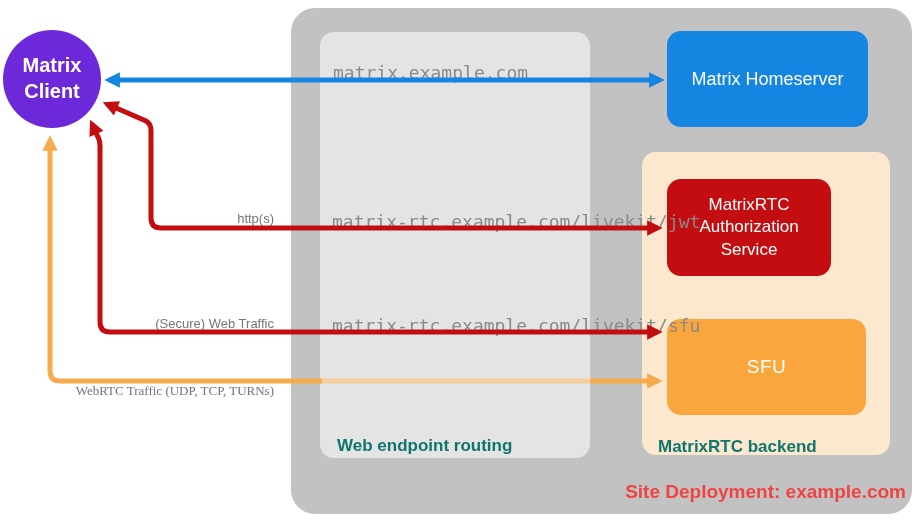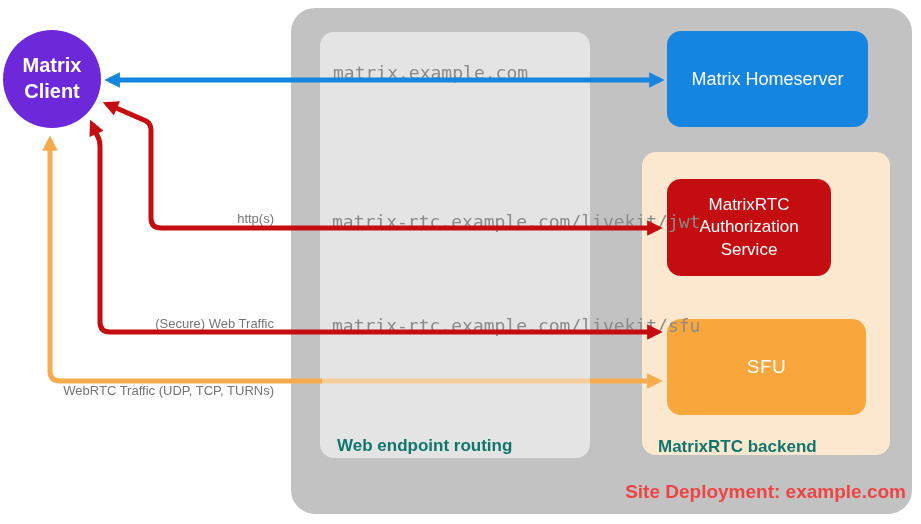--- a/index.html
+++ b/index.html
@@ -44,21 +44,21 @@
   .ep2 { left: 332px; top: 211px; }
   .ep3 { left: 332px; top: 315px; }
 
   .arrow-label {
     position: absolute; width: 250px; text-align: right;
     font-size: 13px; color: #757575; white-space: nowrap;
   }
   .al1 { left: 24px; top: 61px;  }
   .al2 { left: 24px; top: 211px; }
   .al3 { left: 24px; top: 316px; }
-  .al4 { left: 24px; top: 383px; }
+  .al4 { left: 24px; top: 383px; font-family: Liberation Serif, serif; }
 
   .section-label {
     position: absolute; font-weight: bold; font-size: 17px; color: #0f766e; white-space: nowrap;
   }
   .routing-label { left: 337px; top: 436px; }
   .backend-label { left: 658px; top: 437px; }
 
   .site-label {
     position: absolute; left: 600px; top: 481px; width: 306px; text-align: right;
     color: #ef4444; font-weight: bold; font-size: 19px; white-space: nowrap;

